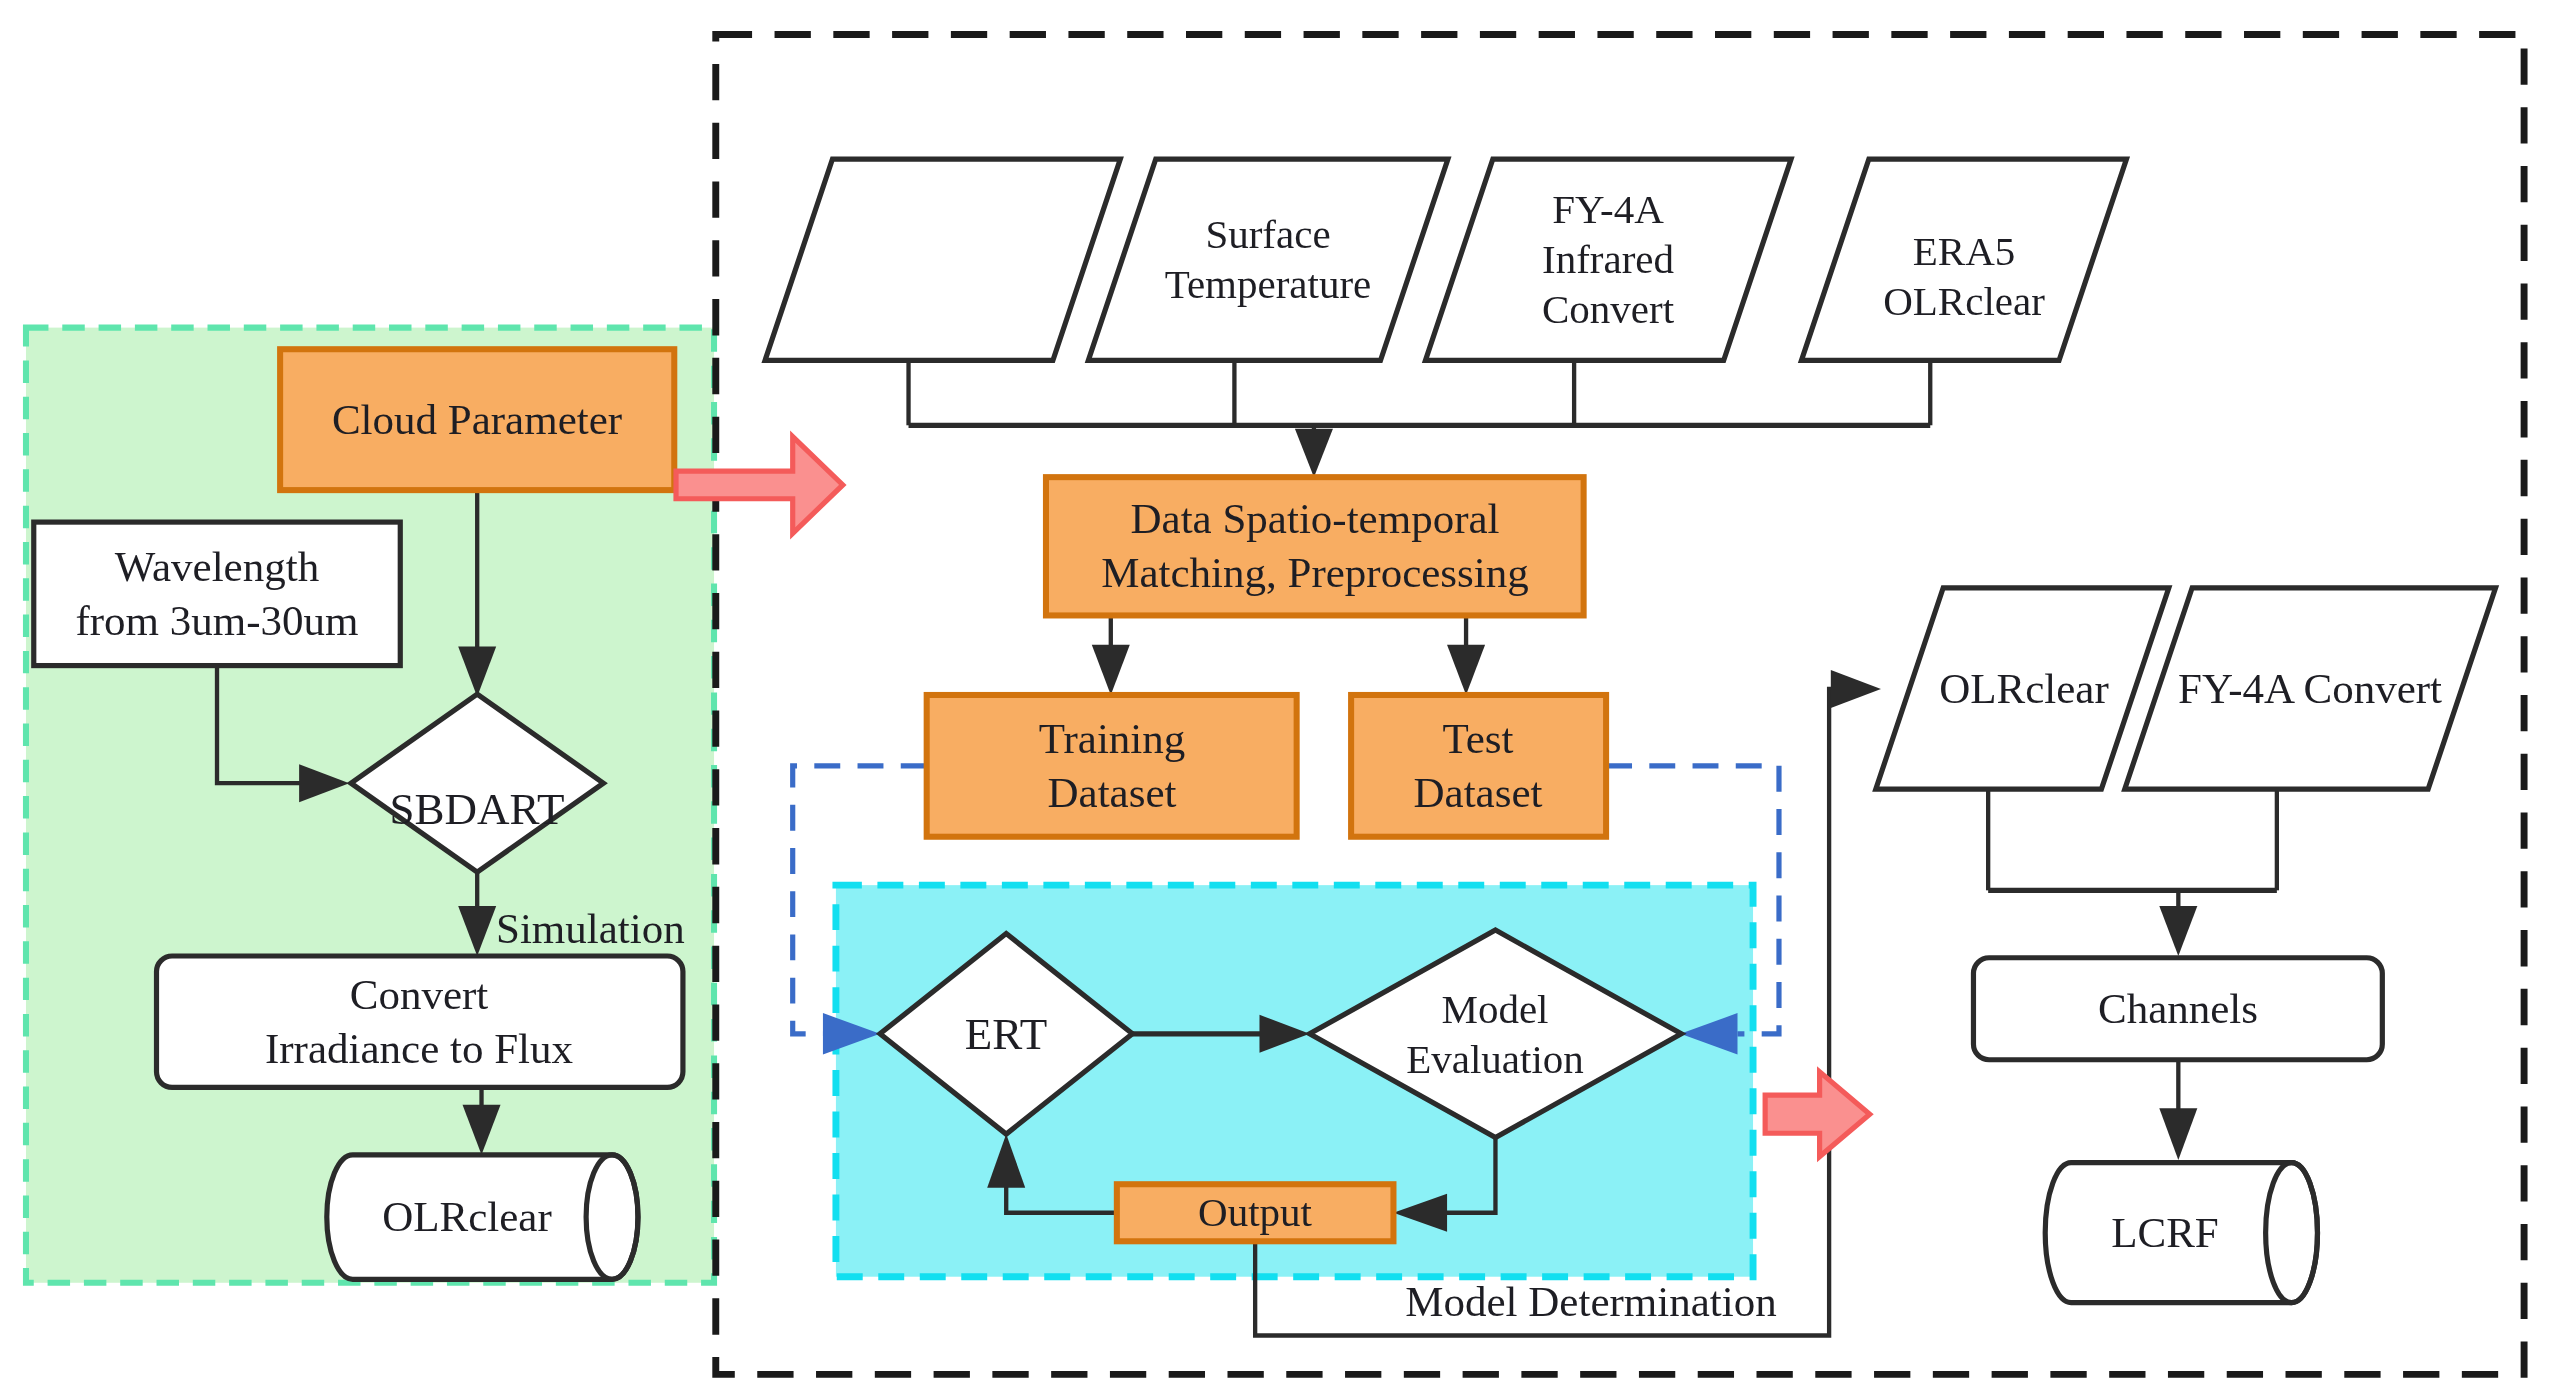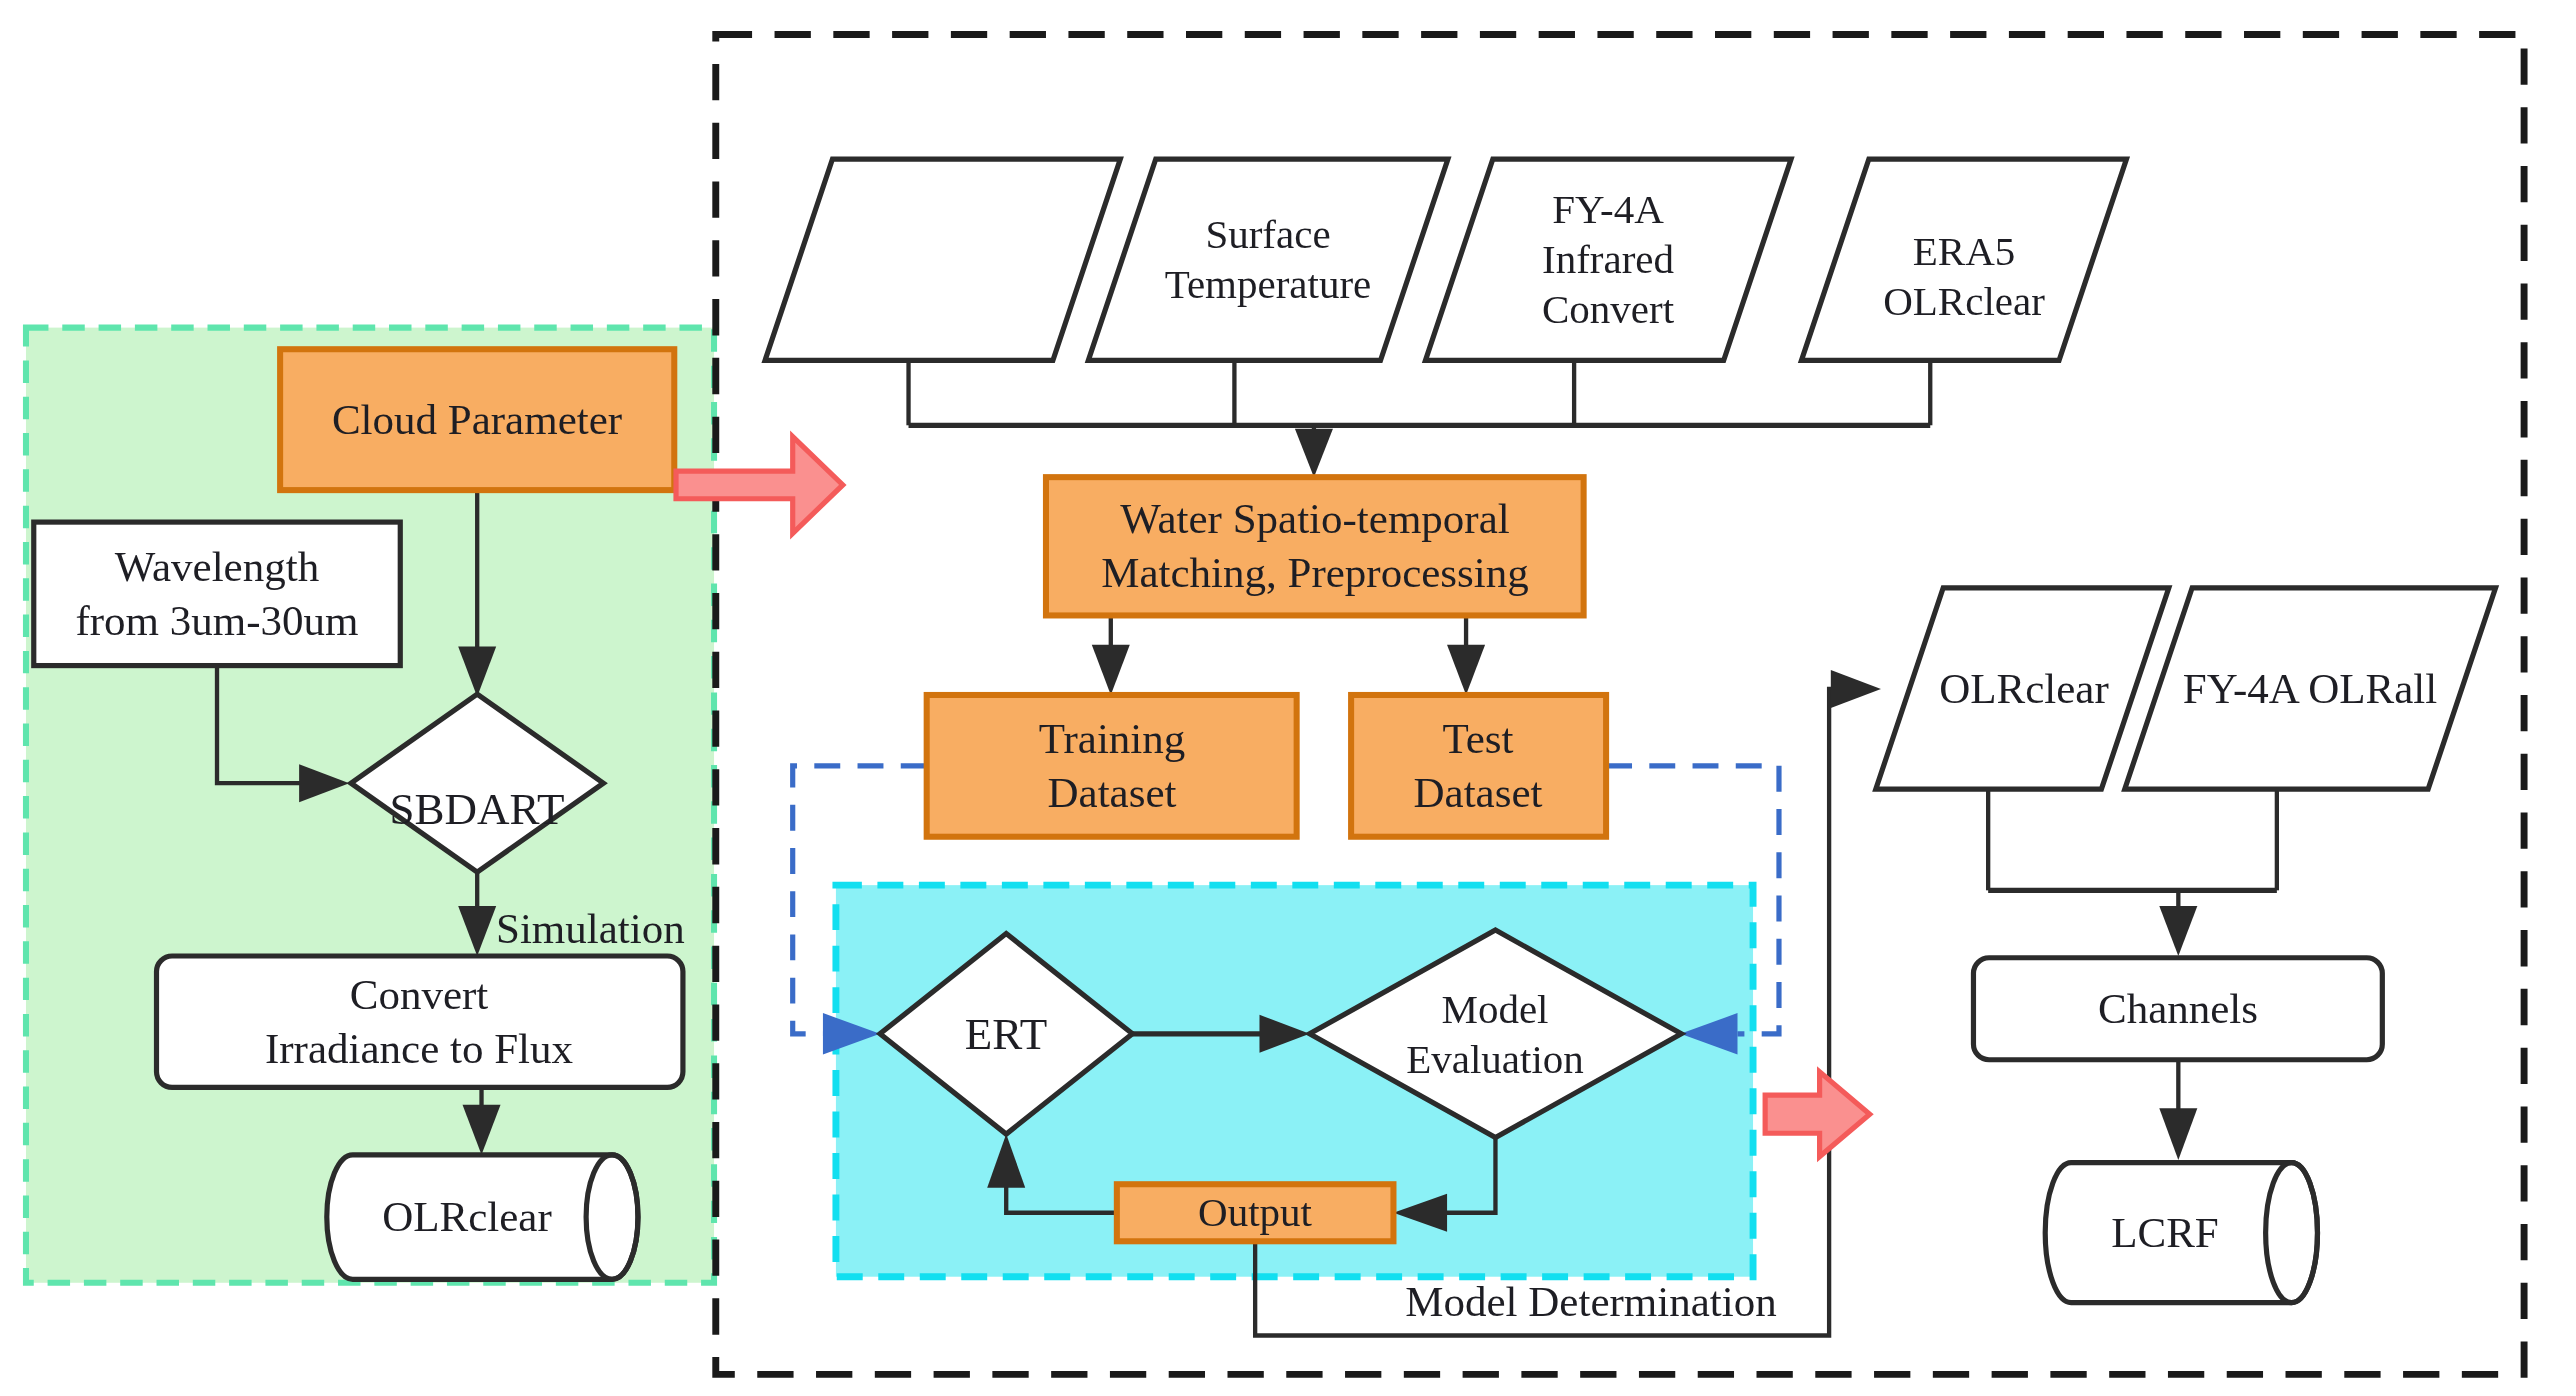--- a/index.html
+++ b/index.html
@@ -157,21 +157,21 @@
     <div>Infrared</div>
     <div>Convert</div>
   </div>
 
   <div class="lbl f48" style="left:1964px;top:276px;font-family:Liberation Serif, serif;">
     <div>ERA5</div>
     <div>OLRclear</div>
   </div>
 
   <div class="lbl" style="left:1315px;top:546px;">
-    <div>Water Spatio-temporal</div>
+    <div>Data Spatio-temporal</div>
     <div>Matching, Preprocessing</div>
   </div>
 
   <div class="lbl" style="left:1112px;top:766px;">
     <div>Training</div>
     <div>Dataset</div>
   </div>
 
   <div class="lbl" style="left:1478px;top:766px;">
     <div>Test</div>
@@ -184,20 +184,20 @@
     <div>Model</div>
     <div>Evaluation</div>
   </div>
 
   <div class="lbl f48" style="left:1255px;top:1212px;">Output</div>
 
   <div class="lbl" style="left:1591px;top:1302px;">Model Determination</div>
 
   <div class="lbl" style="left:2024px;top:689px;">OLRclear</div>
 
-  <div class="lbl" style="left:2310px;top:689px;">FY-4A OLRall</div>
+  <div class="lbl" style="left:2310px;top:689px;">FY-4A Convert</div>
 
   <div class="lbl" style="left:2178px;top:1009px;">Channels</div>
 
   <div class="lbl" style="left:2165px;top:1233px;">LCRF</div>
 
 </div>
 
 
 </body></html>

